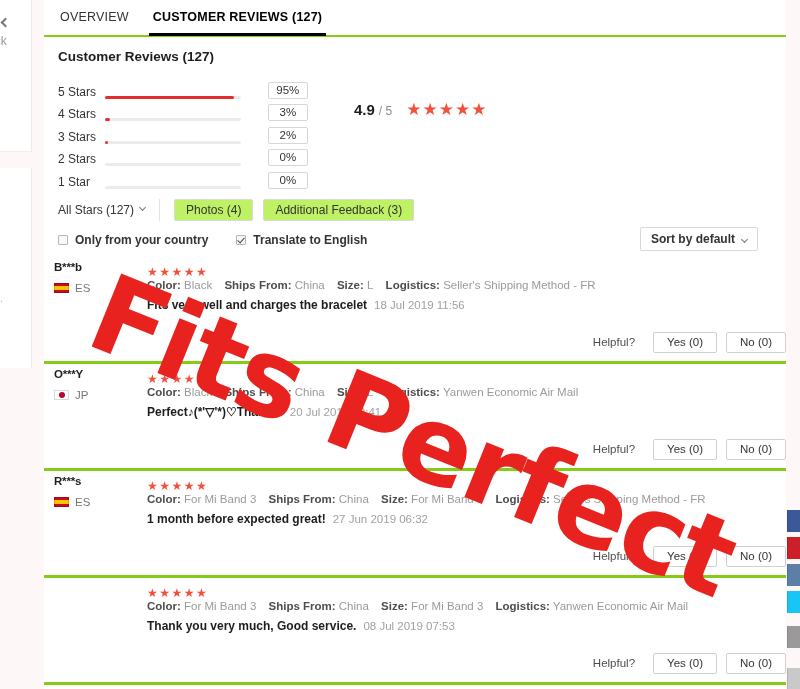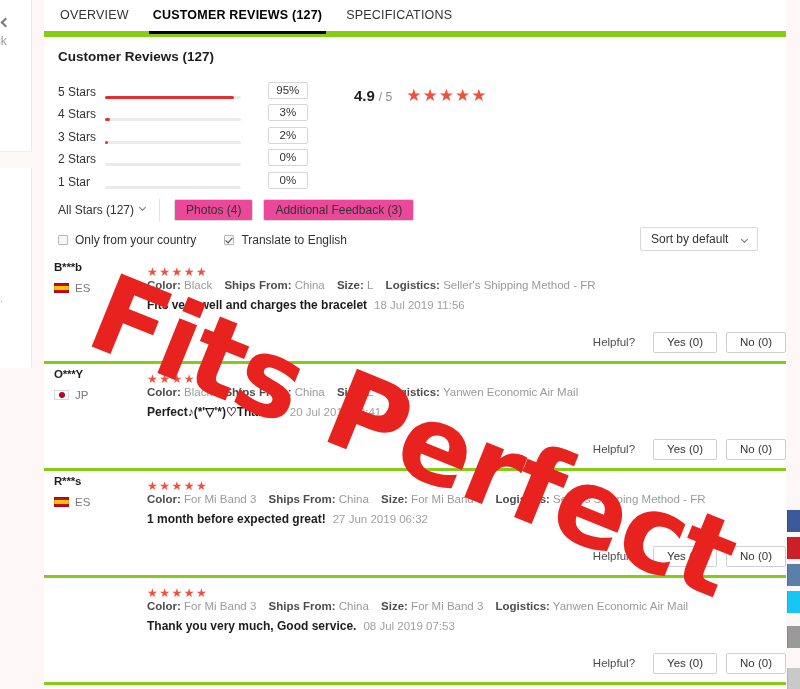--- a/index.html
+++ b/index.html
@@ -66,21 +66,21 @@
   .content {
     position: absolute; left: 44px; top: 0;
     width: 742px; height: 689px;
     background: #ffffff;
   }
 
   
   .tabbar {
     position: relative;
     height: 37px;
-    border-bottom: 6px solid #84cc16;
+    border-bottom: 2px solid #84cc16;
     display: flex;
     align-items: center;
     padding-left: 4px;
     background: #fff;
   }
   .tab {
     position: relative;
     height: 37px;
     line-height: 37px;
     padding: 0 12px;
@@ -138,21 +138,21 @@
     width: 44px; height: 17px; line-height: 15px;
     border: 1px solid #d6d6d6;
     border-radius: 2px;
     text-align: center;
     font-size: 11.5px;
     color: #333;
     background: #fff;
   }
 
   .score-block {
-    position: absolute; left: 310px; top: 48px;
+    position: absolute; left: 310px; top: 62px;
     display: flex; align-items: baseline;
   }
   .score-num { font-size: 15px; font-weight: bold; color: #1d1d1d; }
   .score-denom { font-size: 12px; color: #8c8c8c; margin-left: 4px; }
   .score-stars { margin-left: 14px; color: #f0503c; font-size: 17px; letter-spacing: 1px; }
 
   
   .filters {
     display: flex; align-items: center;
     padding: 10px 0 0 14px;
@@ -173,34 +173,35 @@
     width: 5px; height: 5px;
     border-left: 1px solid #777;
     border-bottom: 1px solid #777;
     transform: rotate(-45deg);
     position: relative; top: -2px;
   }
   .chip {
     height: 22px; line-height: 20px;
     border: 1px solid #d9d9d9;
     border-radius: 2px;
-    background: #ec4899;
+    background: #bef264;
     font-size: 12px;
     color: #333;
     padding: 0 11px;
     margin-right: 10px;
     cursor: pointer;
     white-space: nowrap;
   }
 
   
   .optrow {
     display: flex; align-items: center;
     padding: 12px 0 0 14px;
     position: relative;
+    font-weight: bold;
   }
   .opt { display: flex; align-items: center; font-size: 12px; color: #333; margin-right: 28px; cursor: pointer; }
   .cb {
     width: 10px; height: 10px;
     border: 1px solid #b6b6b6;
     background: #f7f7f7;
     margin-right: 7px;
     border-radius: 1px;
     position: relative;
   }
@@ -323,21 +324,20 @@
     <div class="social-btn" style="top:591px;background:#18c6f5;"></div>
     <div class="social-btn" style="top:626px;background:#9a9a9a;"></div>
     <div class="social-btn" style="top:668px;height:21px;background:#c9c9c9;"></div>
   </div>
 
   <div class="content">
 
     <div class="tabbar">
       <div class="tab">OVERVIEW</div>
       <div class="tab active">CUSTOMER REVIEWS (127)</div>
-      <div class="tab">SPECIFICATIONS</div>
     </div>
 
     <div class="summary">
       <div class="summary-title">Customer Reviews (127)</div>
 
       <div class="bars">
         <div class="bar-row">
           <div class="bar-label">5 Stars</div>
           <div class="bar-track">
             <div class="bar-fill" style="width:95%"></div>

